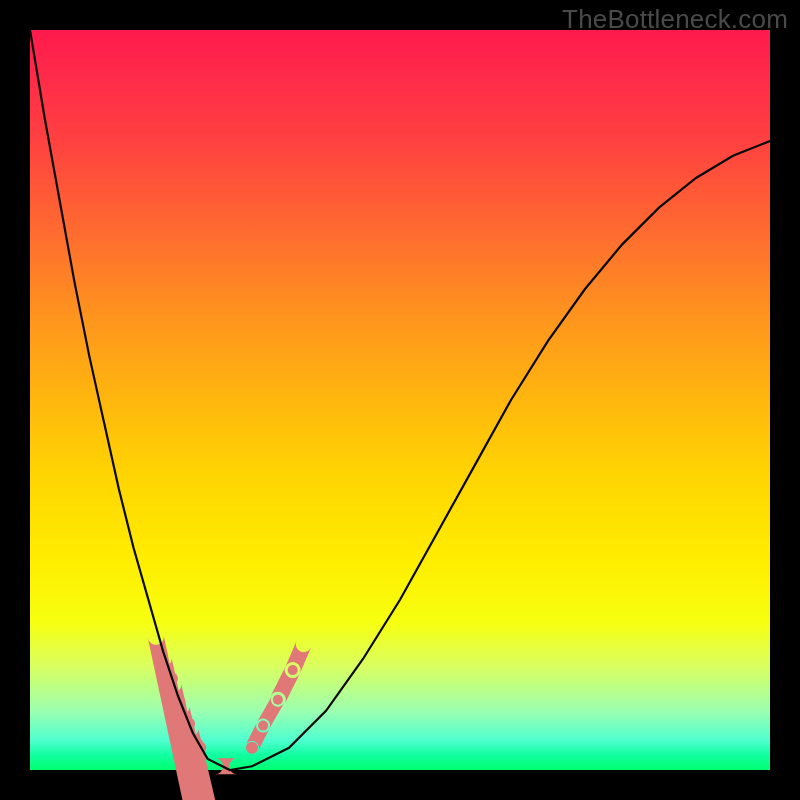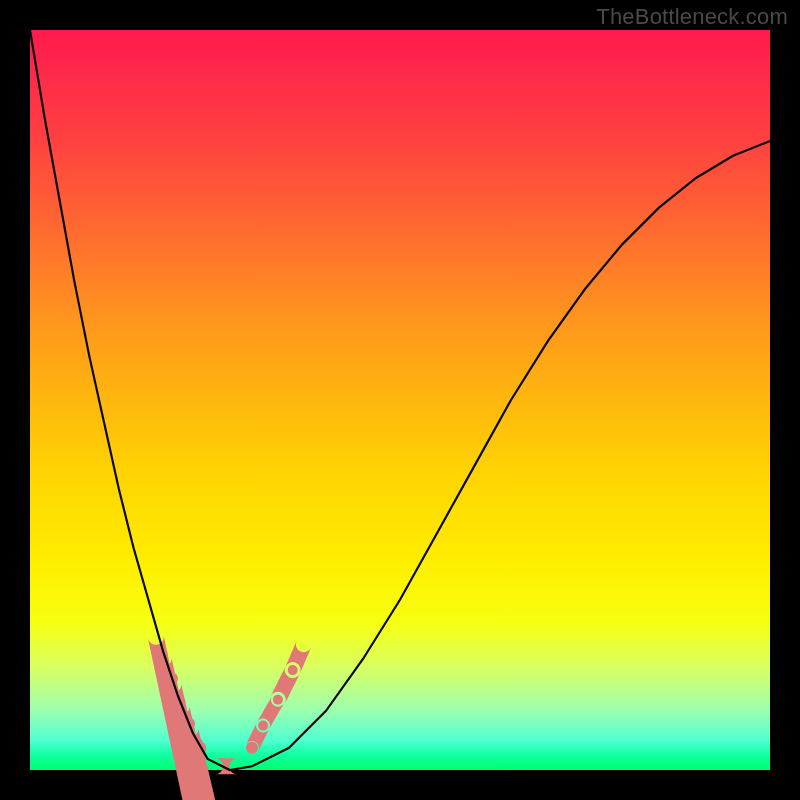--- a/index.html
+++ b/index.html
@@ -40,21 +40,21 @@
       #4fffd0 96%,
       #10ffa0 98%,
       #00ff70 100%
     );
   }
   .watermark {
     position: absolute;
     top: 4px;
     right: 12px;
     color: #4a4a4a;
-    font-size: 22px;
+    font-size: 26px;
     font-weight: 500;
     letter-spacing: 0.2px;
     z-index: 5;
   }
   svg.curve {
     position: absolute;
     left: 0;
     top: 0;
     width: 740px;
     height: 740px;

